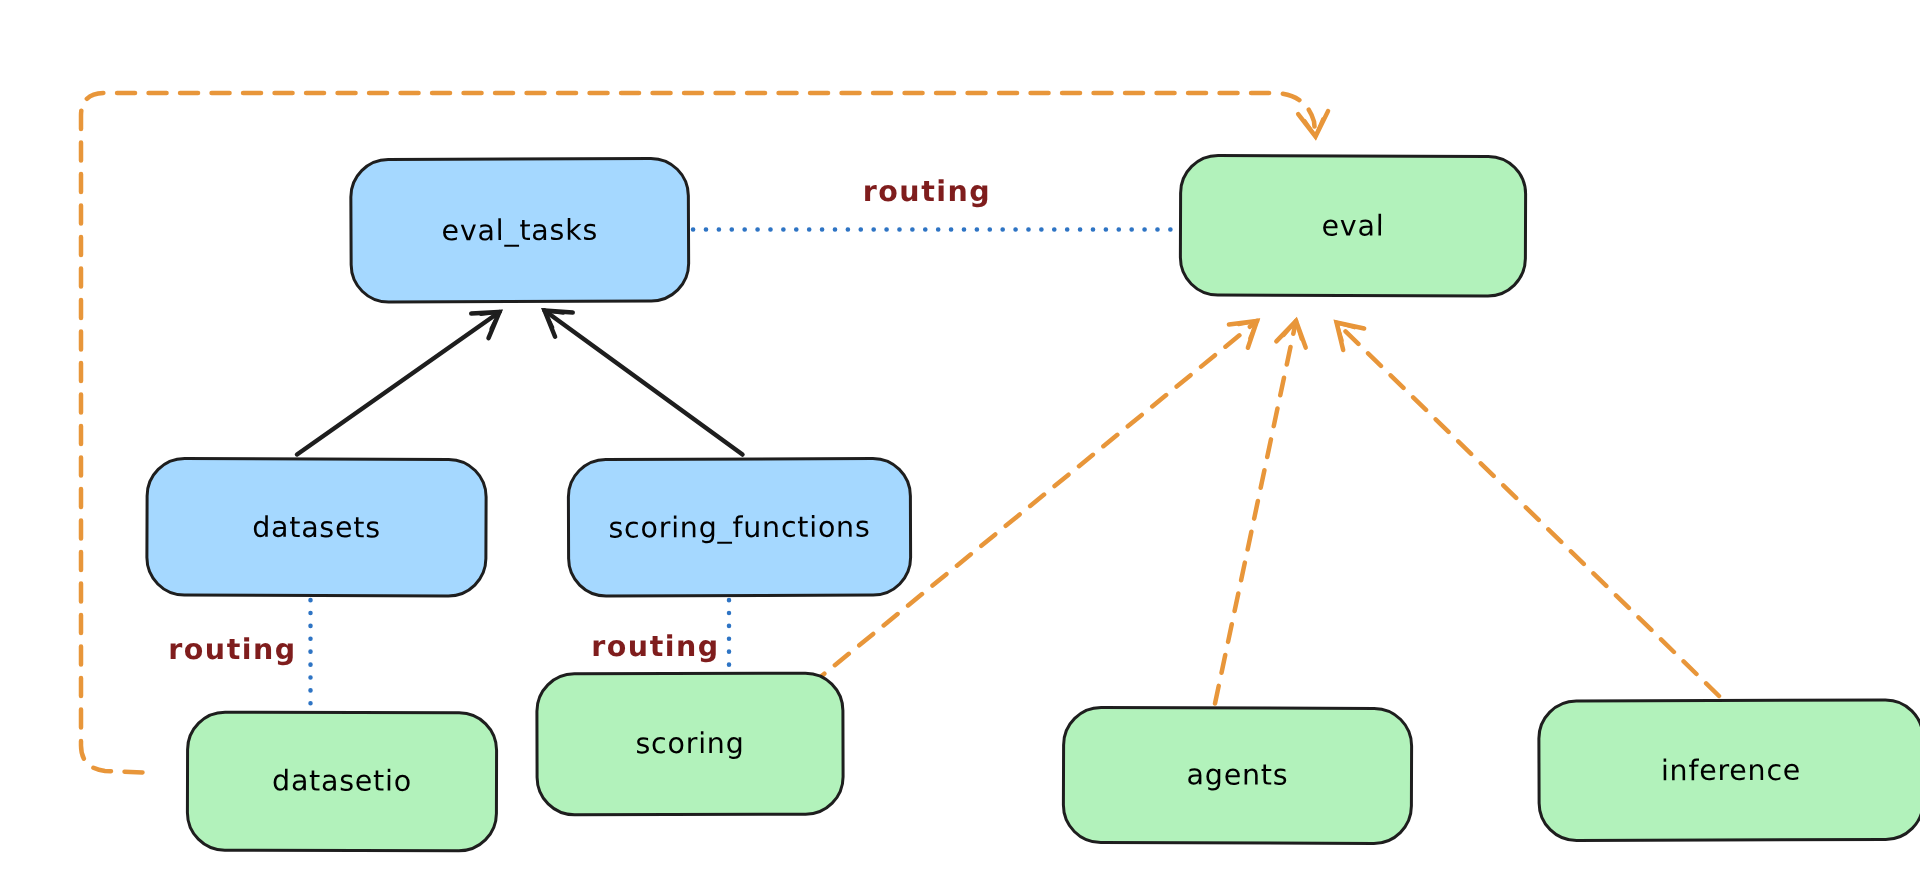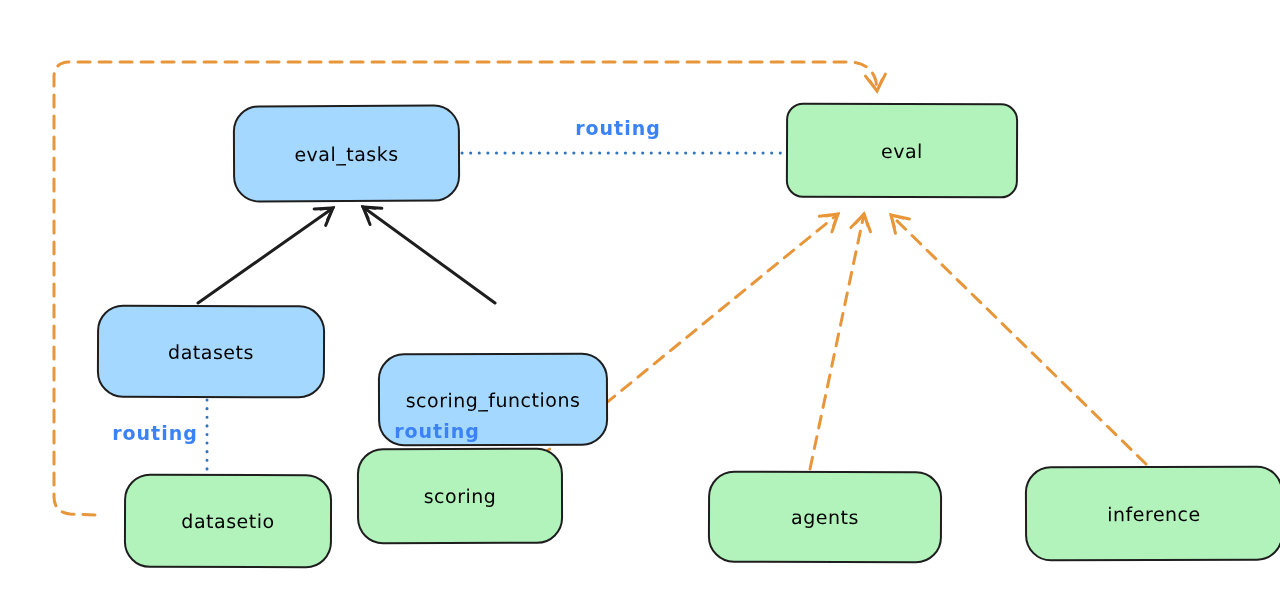--- a/index.html
+++ b/index.html
@@ -25,31 +25,31 @@
     align-items: center;
     justify-content: center;
     color: #000000;
     font-size: 19px;
     letter-spacing: 0.5px;
   }
   .node.blue  { background: #a5d8ff; }
   .node.green { background: #b2f2bb; }
 
   .n-eval_tasks        { left: 233px;  top: 105px; width: 227px; height: 97px; transform: rotate(-0.25deg); }
-  .n-eval              { left: 786px;  top: 103px; width: 232px; height: 95px; transform: rotate(0.2deg); border-radius: 17px; }
+  .n-eval              { left: 786px;  top: 103px; width: 232px; height: 95px; transform: rotate(0.2deg); }
   .n-datasets          { left: 97px;   top: 305px; width: 228px; height: 93px; transform: rotate(0.2deg); }
-  .n-scoring_functions { left: 378px;  top: 305px; width: 230px; height: 93px; transform: rotate(-0.2deg); margin-top: 48px; }
+  .n-scoring_functions { left: 378px;  top: 305px; width: 230px; height: 93px; transform: rotate(-0.2deg); }
   .n-datasetio         { left: 95px;   top: 474px; width: 208px; height: 94px; transform: rotate(0.15deg); margin-left: 29px; }
   .n-scoring           { left: 357px;  top: 448px; width: 206px; height: 96px; transform: rotate(-0.15deg); }
   .n-agents            { left: 708px;  top: 471px; width: 234px; height: 92px; transform: rotate(0.2deg); }
   .n-inference         { left: 1025px; top: 466px; width: 258px; height: 95px; transform: rotate(-0.2deg); align-items: center; }
 
   .edge-label {
     position: absolute;
-    color: #3b82f6;
+    color: #7f1d1d;
     font-size: 19px;
     font-weight: 700;
     letter-spacing: 1px;
     text-align: center;
   }
   .lbl-top    { left: 568px; top: 117px; width: 100px; }
   .lbl-left   { left: 110px; top: 422px; width: 90px;  }
   .lbl-mid    { left: 392px; top: 420px; width: 90px;  }
 </style>
 </head>

